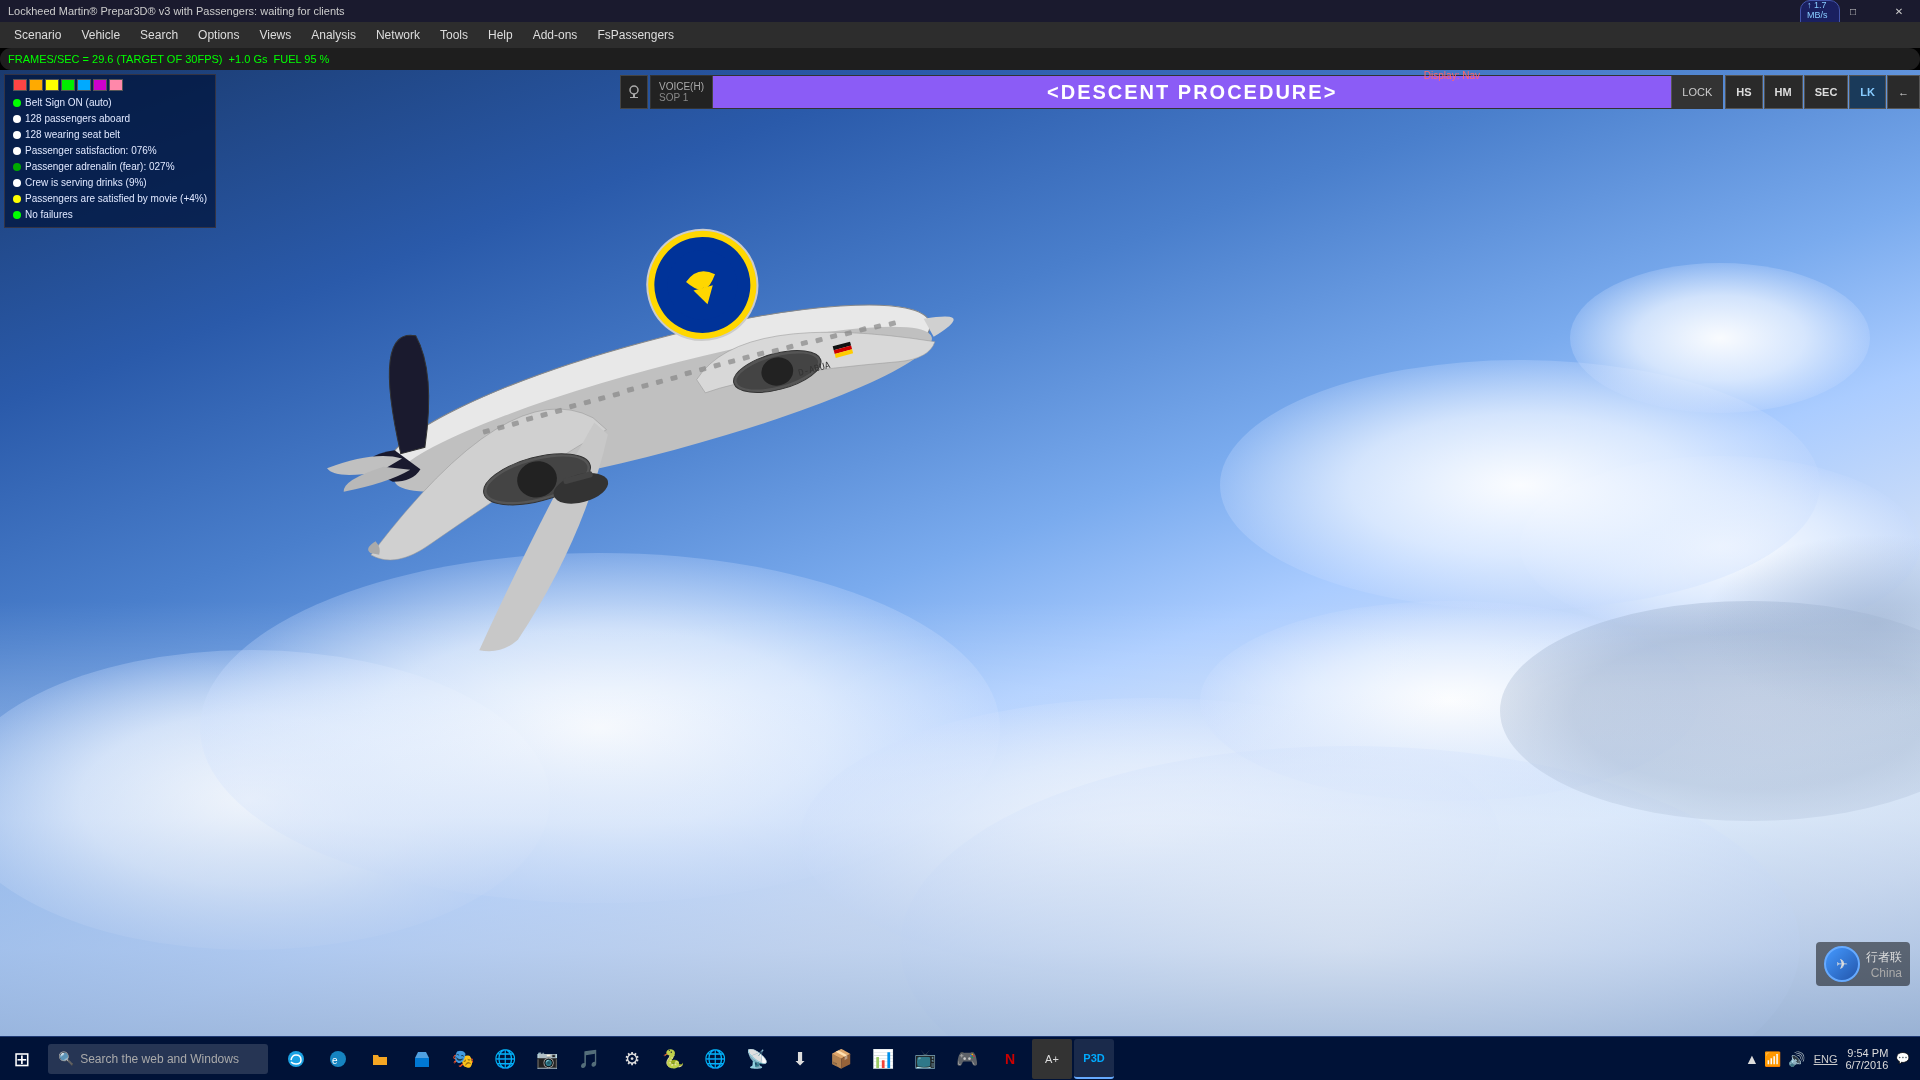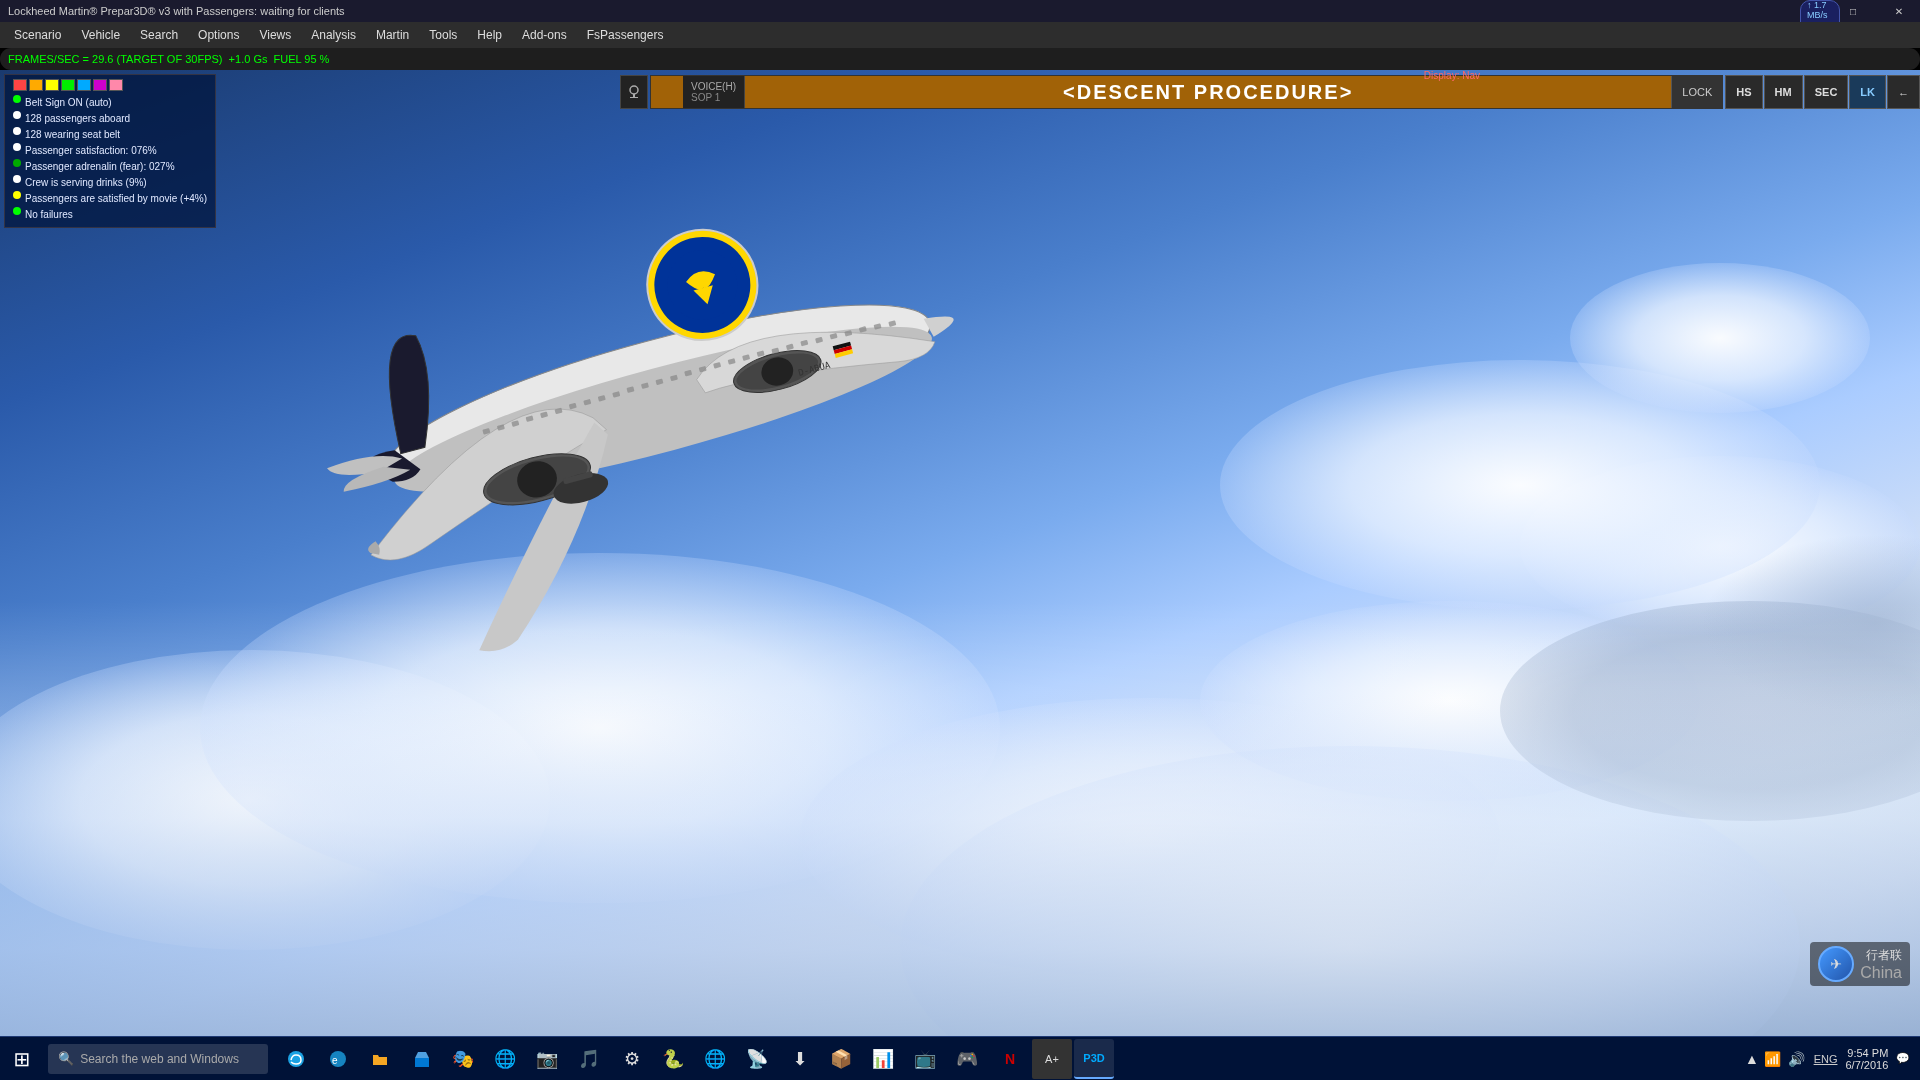--- a/index.html
+++ b/index.html
@@ -112,20 +112,21 @@
       top: 4px;
       left: 4px;
       background: rgba(0, 20, 60, 0.75);
       border: 1px solid #334;
       padding: 4px 8px;
       min-width: 180px;
       z-index: 50;
     }
     #info-panel .panel-row {
       display: flex;
+      align-items: center;
       font-size: 10px;
       color: #e0e8ff;
       line-height: 1.6;
     }
     #info-panel .panel-row .dot {
       width: 8px;
       height: 8px;
       border-radius: 50%;
       margin-right: 4px;
       flex-shrink: 0;
@@ -154,25 +155,24 @@
       left: 620px;
       right: 0;
       height: 36px;
       display: flex;
       align-items: center;
       z-index: 50;
     }
     .atc-main {
       display: flex;
       align-items: center;
-      background: #a16207;
+      background: #8b5cf6;
       border: 1px solid #333;
       height: 34px;
       flex: 1;
-      padding-left: 32px;
     }
     .atc-voice {
       background: #222;
       border-right: 1px solid #444;
       padding: 2px 8px;
       color: #ccc;
       font-size: 10px;
       height: 100%;
       display: flex;
       flex-direction: column;
@@ -359,21 +359,21 @@
   </div>
 </div>
 
 <div id="menubar">
   <span class="menu-item">Scenario</span>
   <span class="menu-item">Vehicle</span>
   <span class="menu-item">Search</span>
   <span class="menu-item">Options</span>
   <span class="menu-item">Views</span>
   <span class="menu-item">Analysis</span>
-  <span class="menu-item">Martin</span>
+  <span class="menu-item">Network</span>
   <span class="menu-item">Tools</span>
   <span class="menu-item">Help</span>
   <span class="menu-item">Add-ons</span>
   <span class="menu-item">FsPassengers</span>
 </div>
 
 <div id="statusbar">
   <span class="status-text">
     <span>FRAMES/SEC = 29.6</span>&nbsp;<span>(TARGET OF 30FPS)</span>&nbsp;&nbsp;<span>+1.0 Gs</span>&nbsp;&nbsp;<span>FUEL 95 %</span>
   </span>
@@ -549,21 +549,21 @@
   <div class="top-right-overlay">
     <span style="color:#ff6666;font-size:10px;">Display: Nav</span>
   </div>
 
   <div class="cn-watermark">
     <div class="cn-text">
       <div style="display:flex;align-items:center;gap:6px;">
         <div style="width:36px;height:36px;border-radius:50%;background:linear-gradient(135deg,#4499ff,#2255aa);border:2px solid #66aaff;display:flex;align-items:center;justify-content:center;font-size:14px;">✈</div>
         <div>
           <div style="font-size:12px;">行者联</div>
-          <div style="font-size:16px;color:#aaa;">China</div>
+          <div style="font-size:12px;color:#aaa;">China</div>
         </div>
       </div>
     </div>
   </div>
 </div>
 
 <div id="taskbar">
   <div class="start-btn">⊞</div>
   <div class="search-bar">
     <span style="color:#aaa;font-size:13px;">🔍</span>

